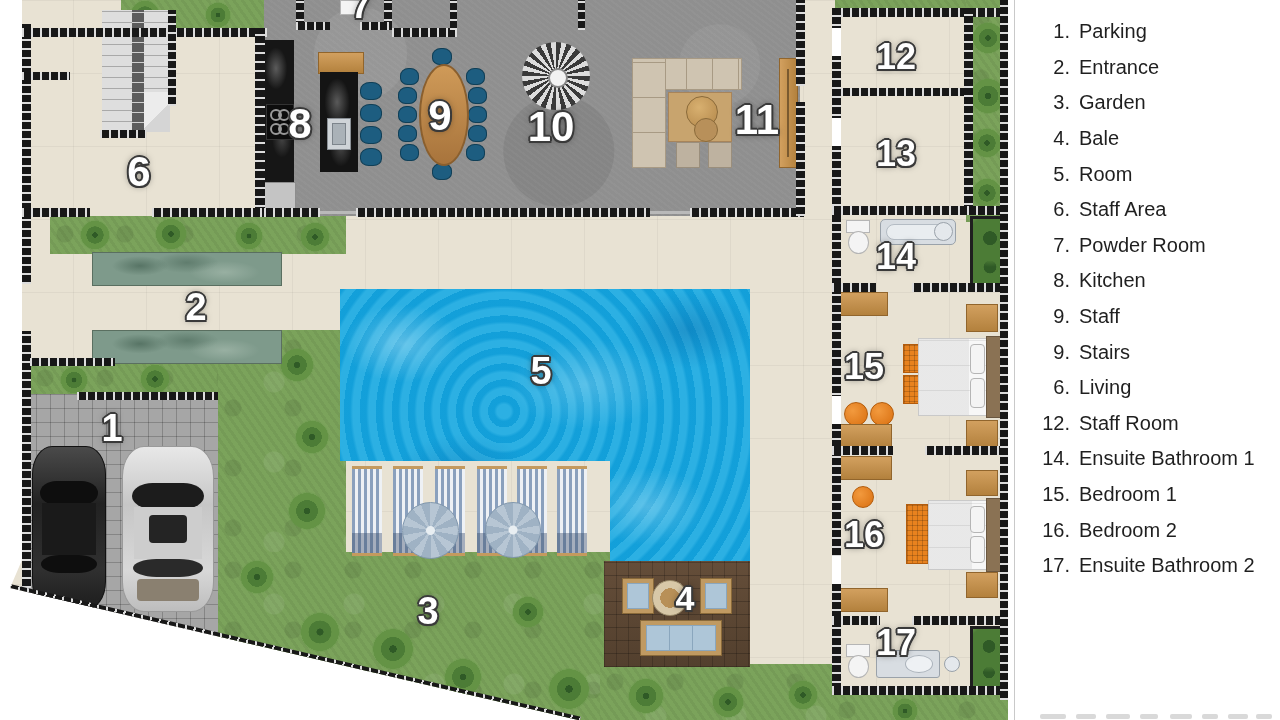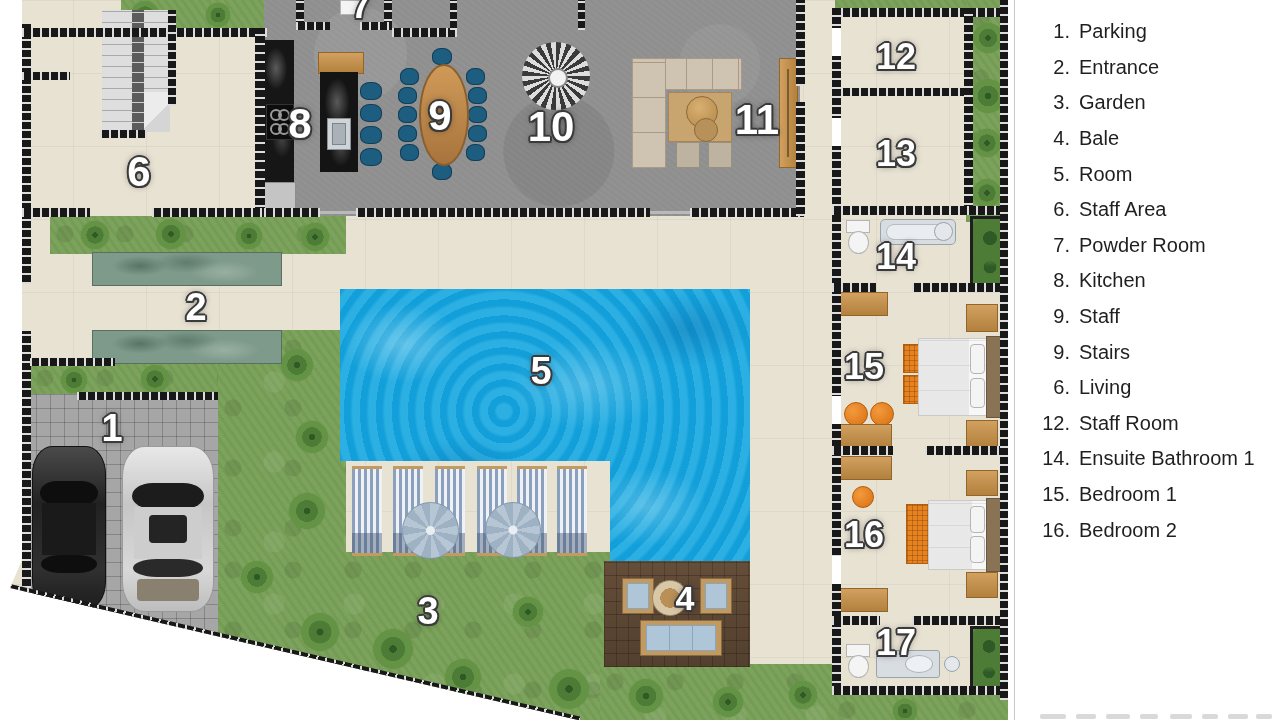--- a/index.html
+++ b/index.html
@@ -410,20 +410,24 @@
         <span class="legend-label">Ensuite Bathroom 1</span>
       </div>
     <div class="legend-item">
         <span class="legend-num">15.</span>
         <span class="legend-label">Bedroom 1</span>
       </div>
     <div class="legend-item">
         <span class="legend-num">16.</span>
         <span class="legend-label">Bedroom 2</span>
       </div>
+    <div class="legend-item">
+        <span class="legend-num">17.</span>
+        <span class="legend-label">Ensuite Bathroom 2</span>
+      </div>
   </div>
 
   <div class="wm" style="left:1040px;width:26px"></div>
   <div class="wm" style="left:1076px;width:20px"></div>
   <div class="wm" style="left:1106px;width:24px"></div>
   <div class="wm" style="left:1140px;width:18px"></div>
   <div class="wm" style="left:1170px;width:22px"></div>
   <div class="wm" style="left:1202px;width:16px"></div>
   <div class="wm" style="left:1228px;width:20px"></div>
   <div class="wm" style="left:1256px;width:16px"></div>

